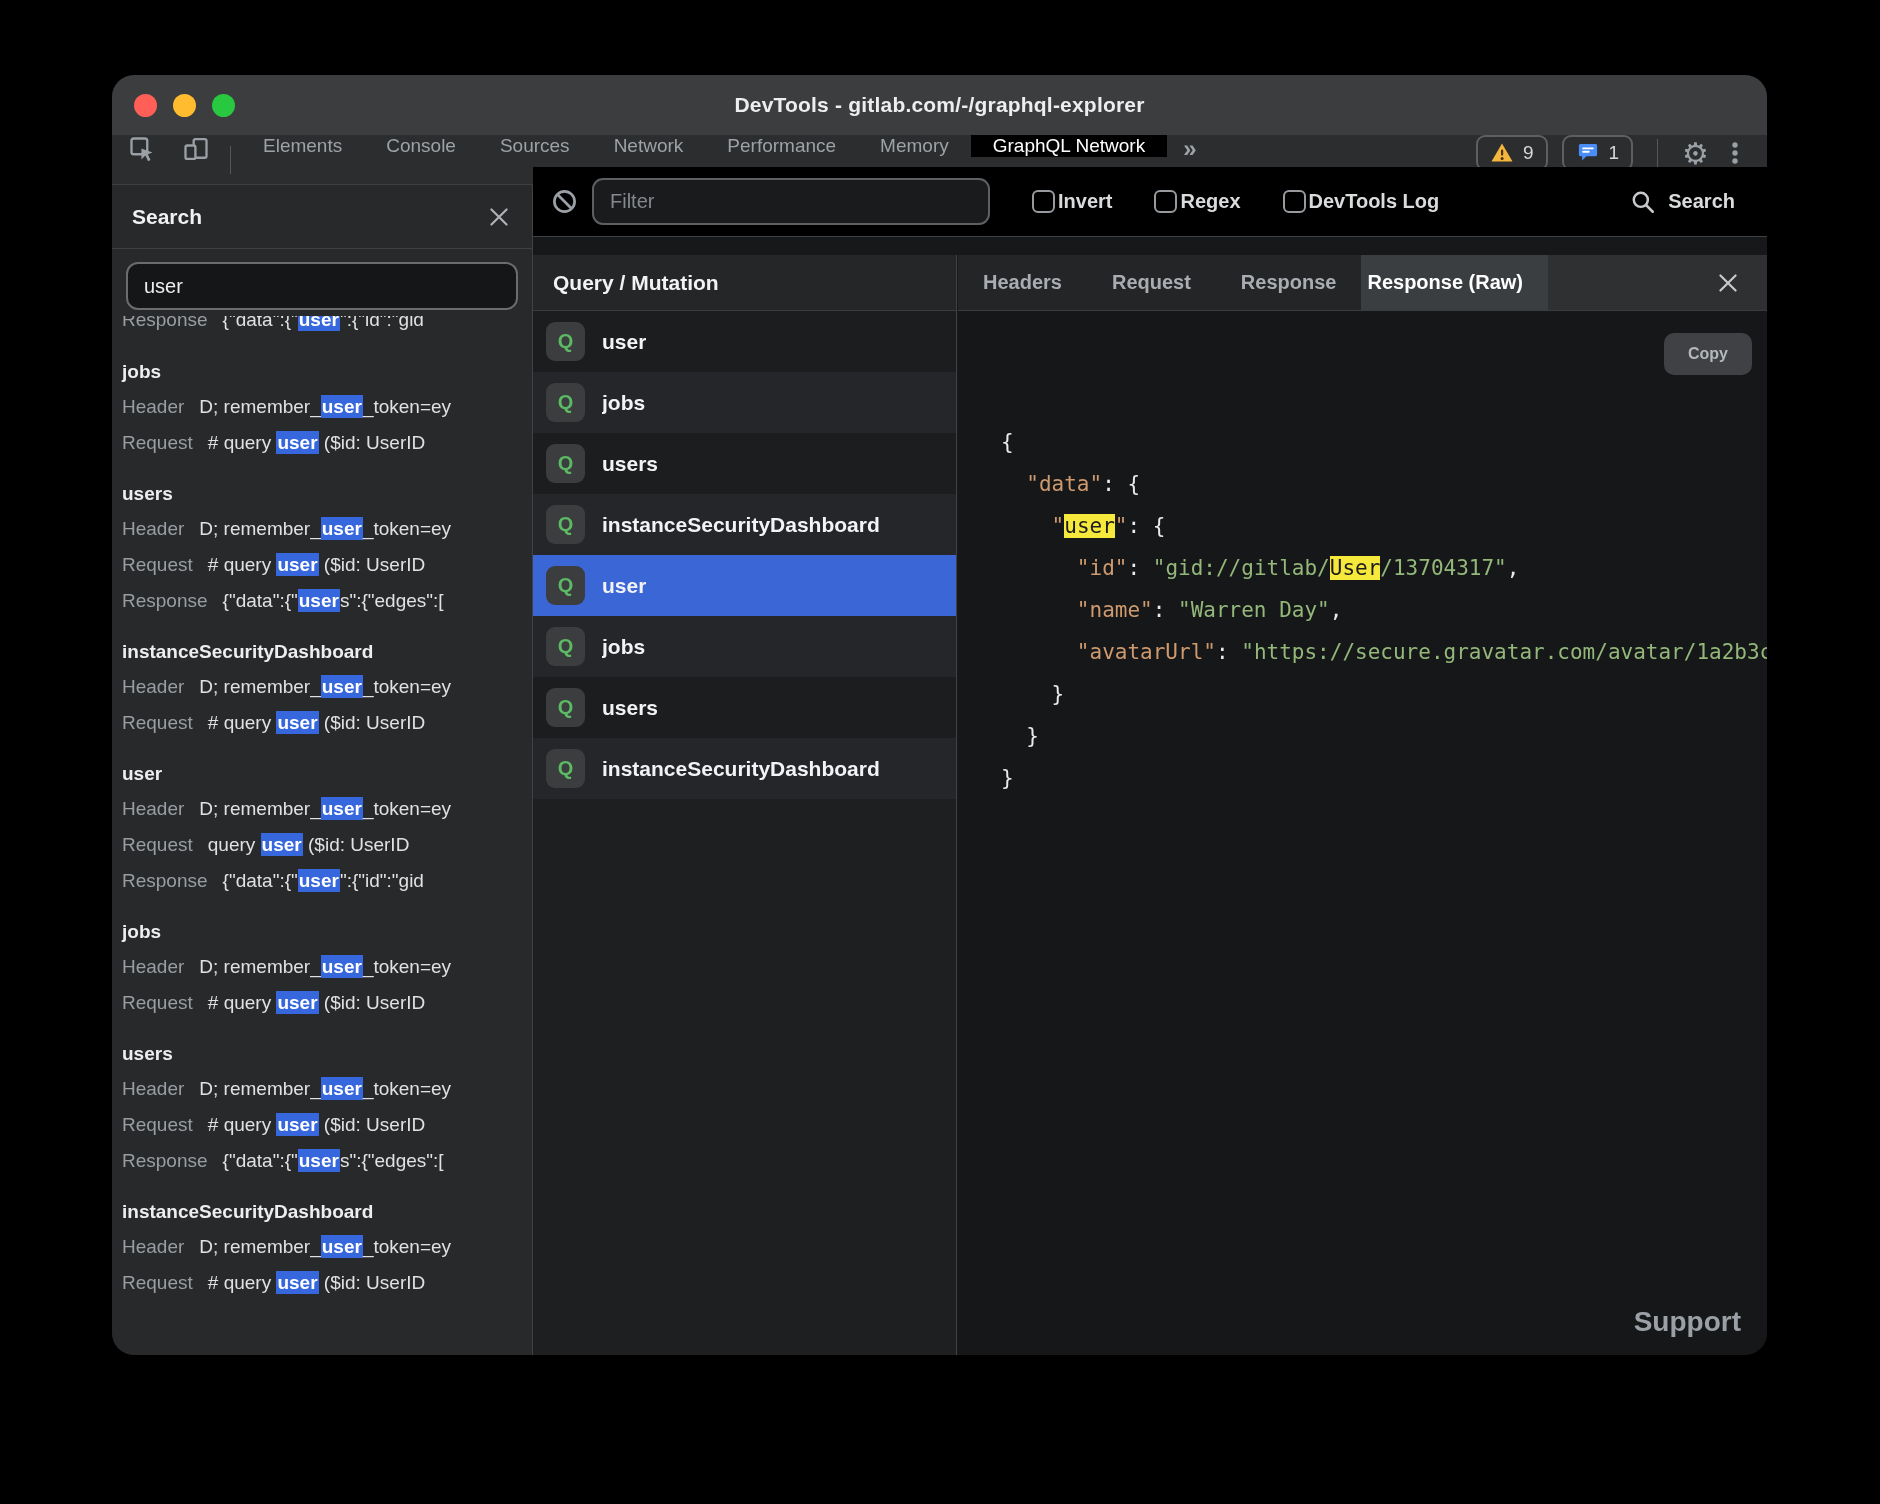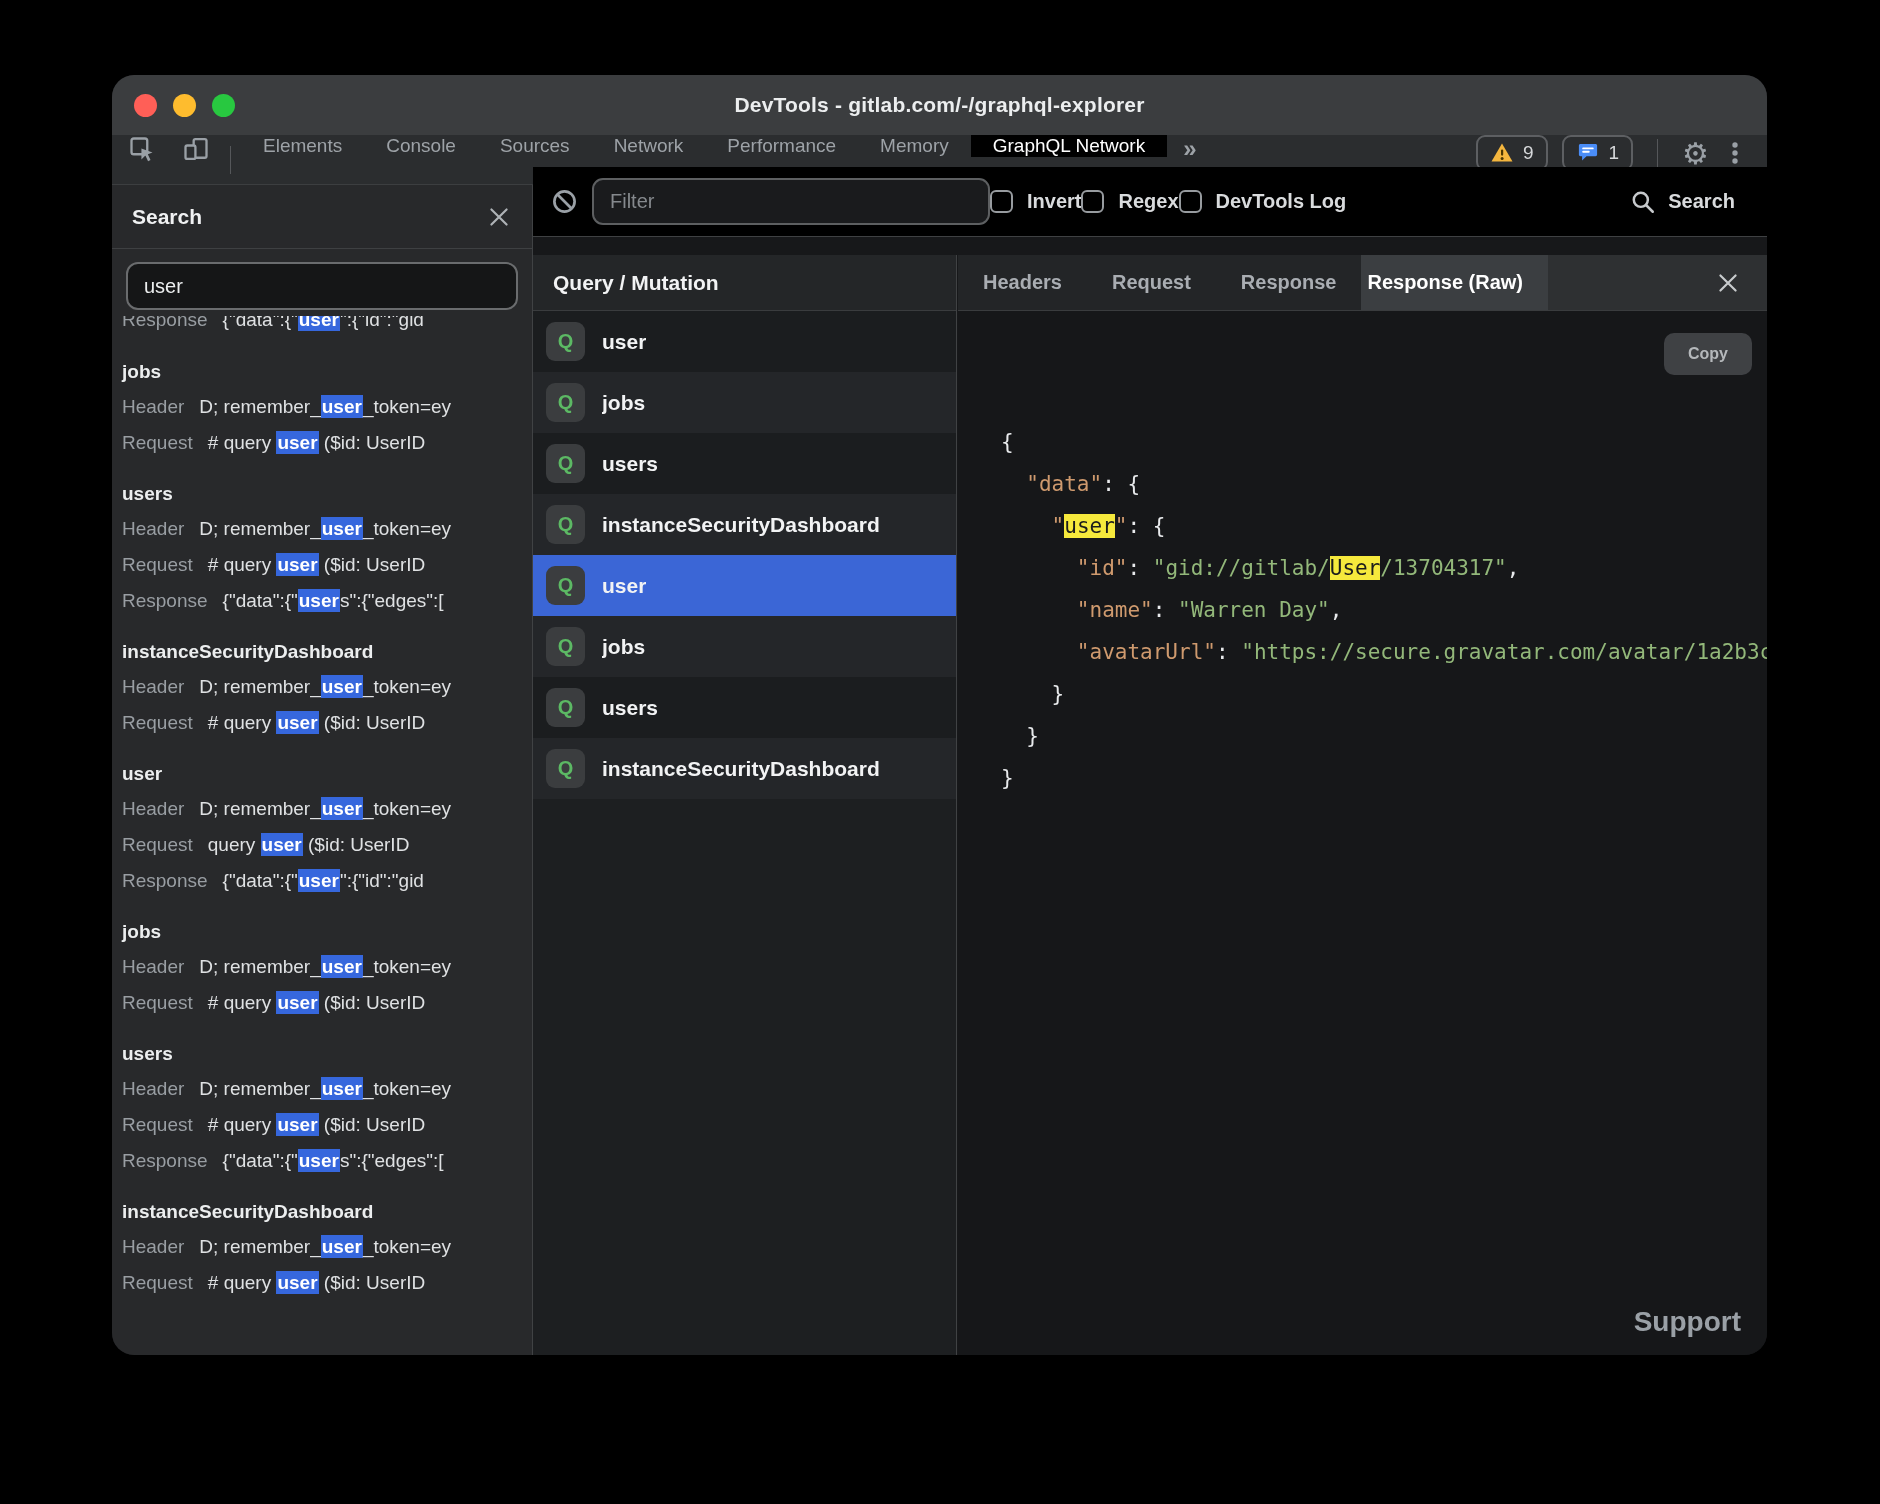--- a/index.html
+++ b/index.html
@@ -49,21 +49,21 @@
   .seg.hl { background:#3667dd; color:#fff; font-weight:700; padding:1px 1px; }
 
   
   .filter-bar { position:absolute; left:421px; top:92px; right:0; height:70px; background:#000000;
                 border-bottom:1px solid #3f4143; display:flex; align-items:center; padding:0 18px; }
   .block-icon { display:flex; align-items:center; margin-right:14px; }
   .filter-input { width:398px; height:47px; background:#1a1b1d; border:2px solid #5d5f61; border-radius:11px;
                   color:#eceeef; font-size:20px; padding:0 16px; outline:none;
                   font-family:"Liberation Sans", sans-serif; }
   .filter-input::placeholder { color:#85898d; }
-  .cb-group { display:flex; align-items:center; gap:14px; }
+  .cb-group { display:flex; align-items:center; gap:3px; margin-left:42px; }
   .cb-box { width:23px; height:23px; border:2.5px solid #979b9f; border-radius:6px; background:transparent; }
   .cb-label { color:#d9dbdd; font-size:20px; font-weight:600; }
   .fb-search { margin-left:auto; display:flex; align-items:center; gap:12px; padding-right:14px; }
   .fb-search-label { color:#d9dbdd; font-size:20px; font-weight:600; }
 
   
   .query-panel { position:absolute; left:421px; top:180px; bottom:0; width:424px; background:#1d1f21;
                  border-right:1px solid #404244; display:flex; flex-direction:column; }
   .qp-header { height:56px; line-height:55px; padding:0 20px; background:#242628; color:#f2f3f4;
                font-size:21px; font-weight:700; border-bottom:1px solid #3a3c3e; flex:none; }

